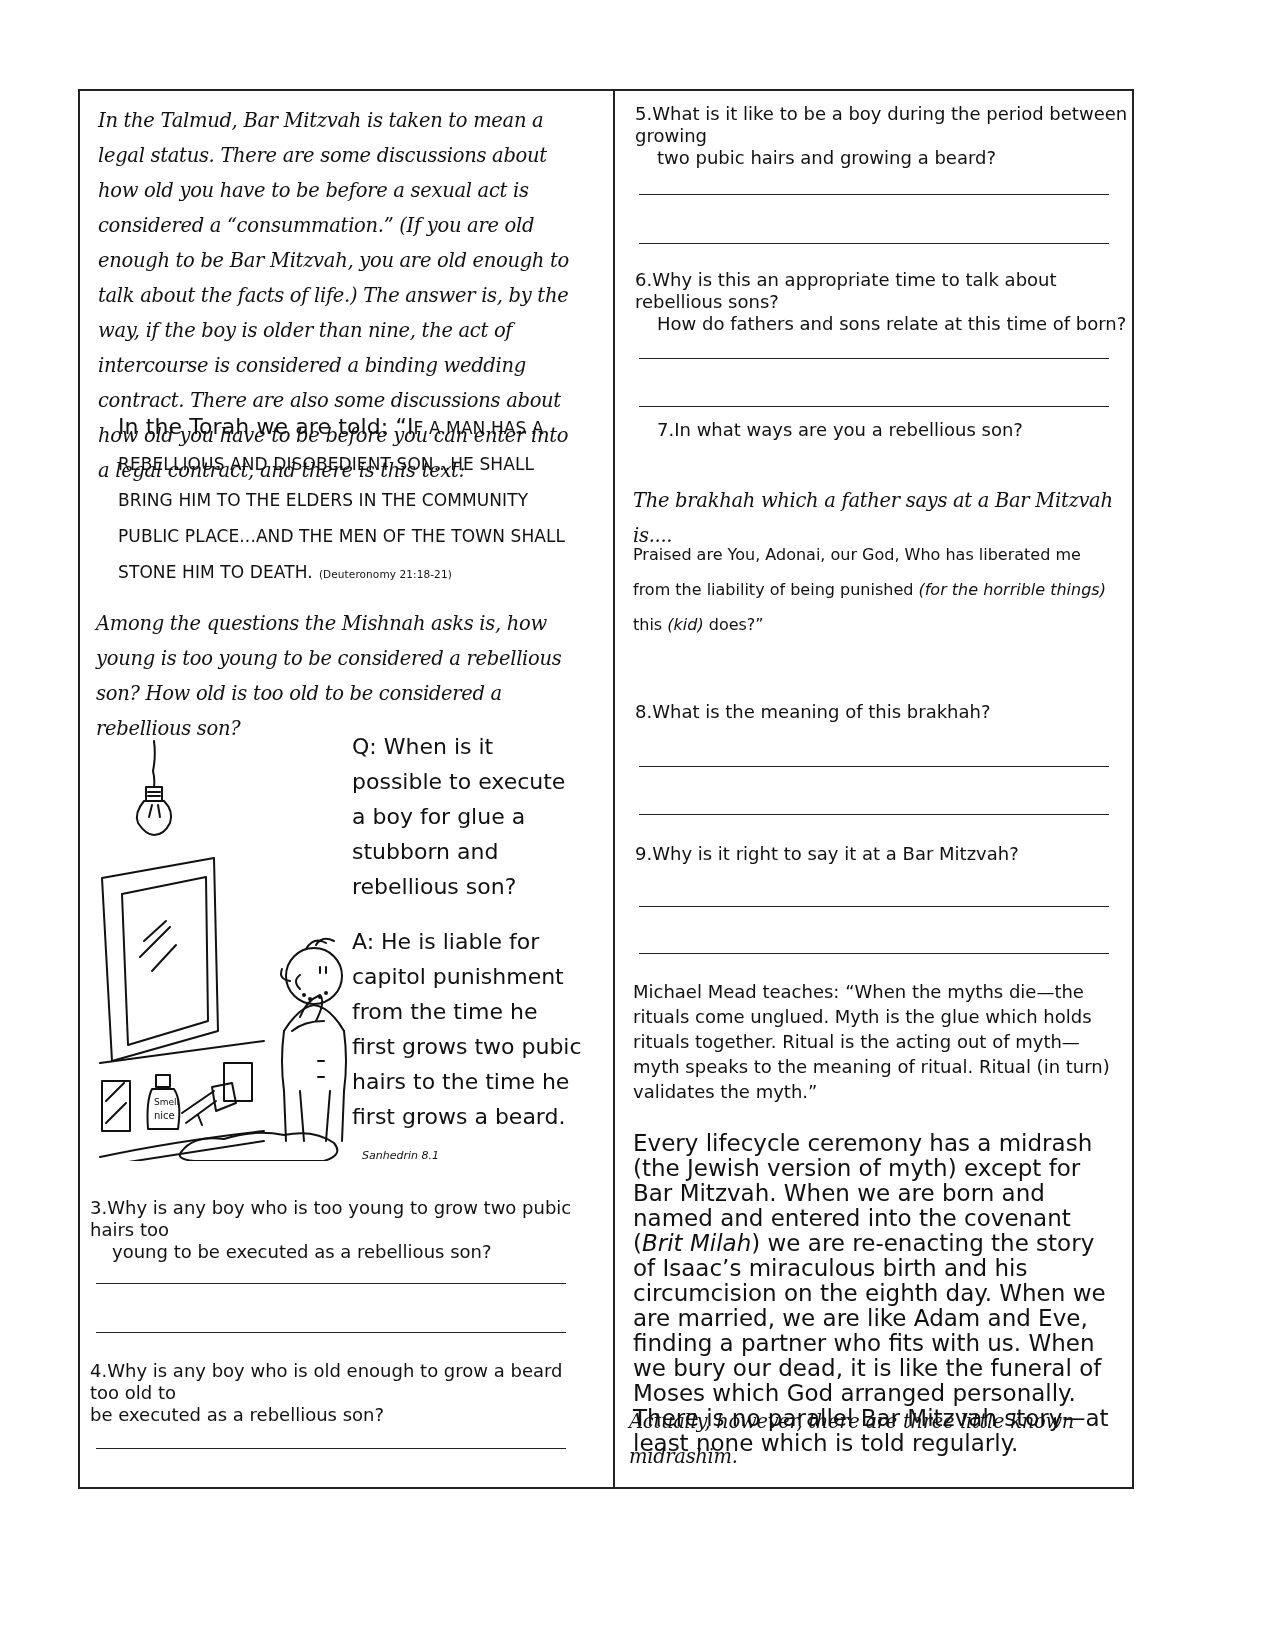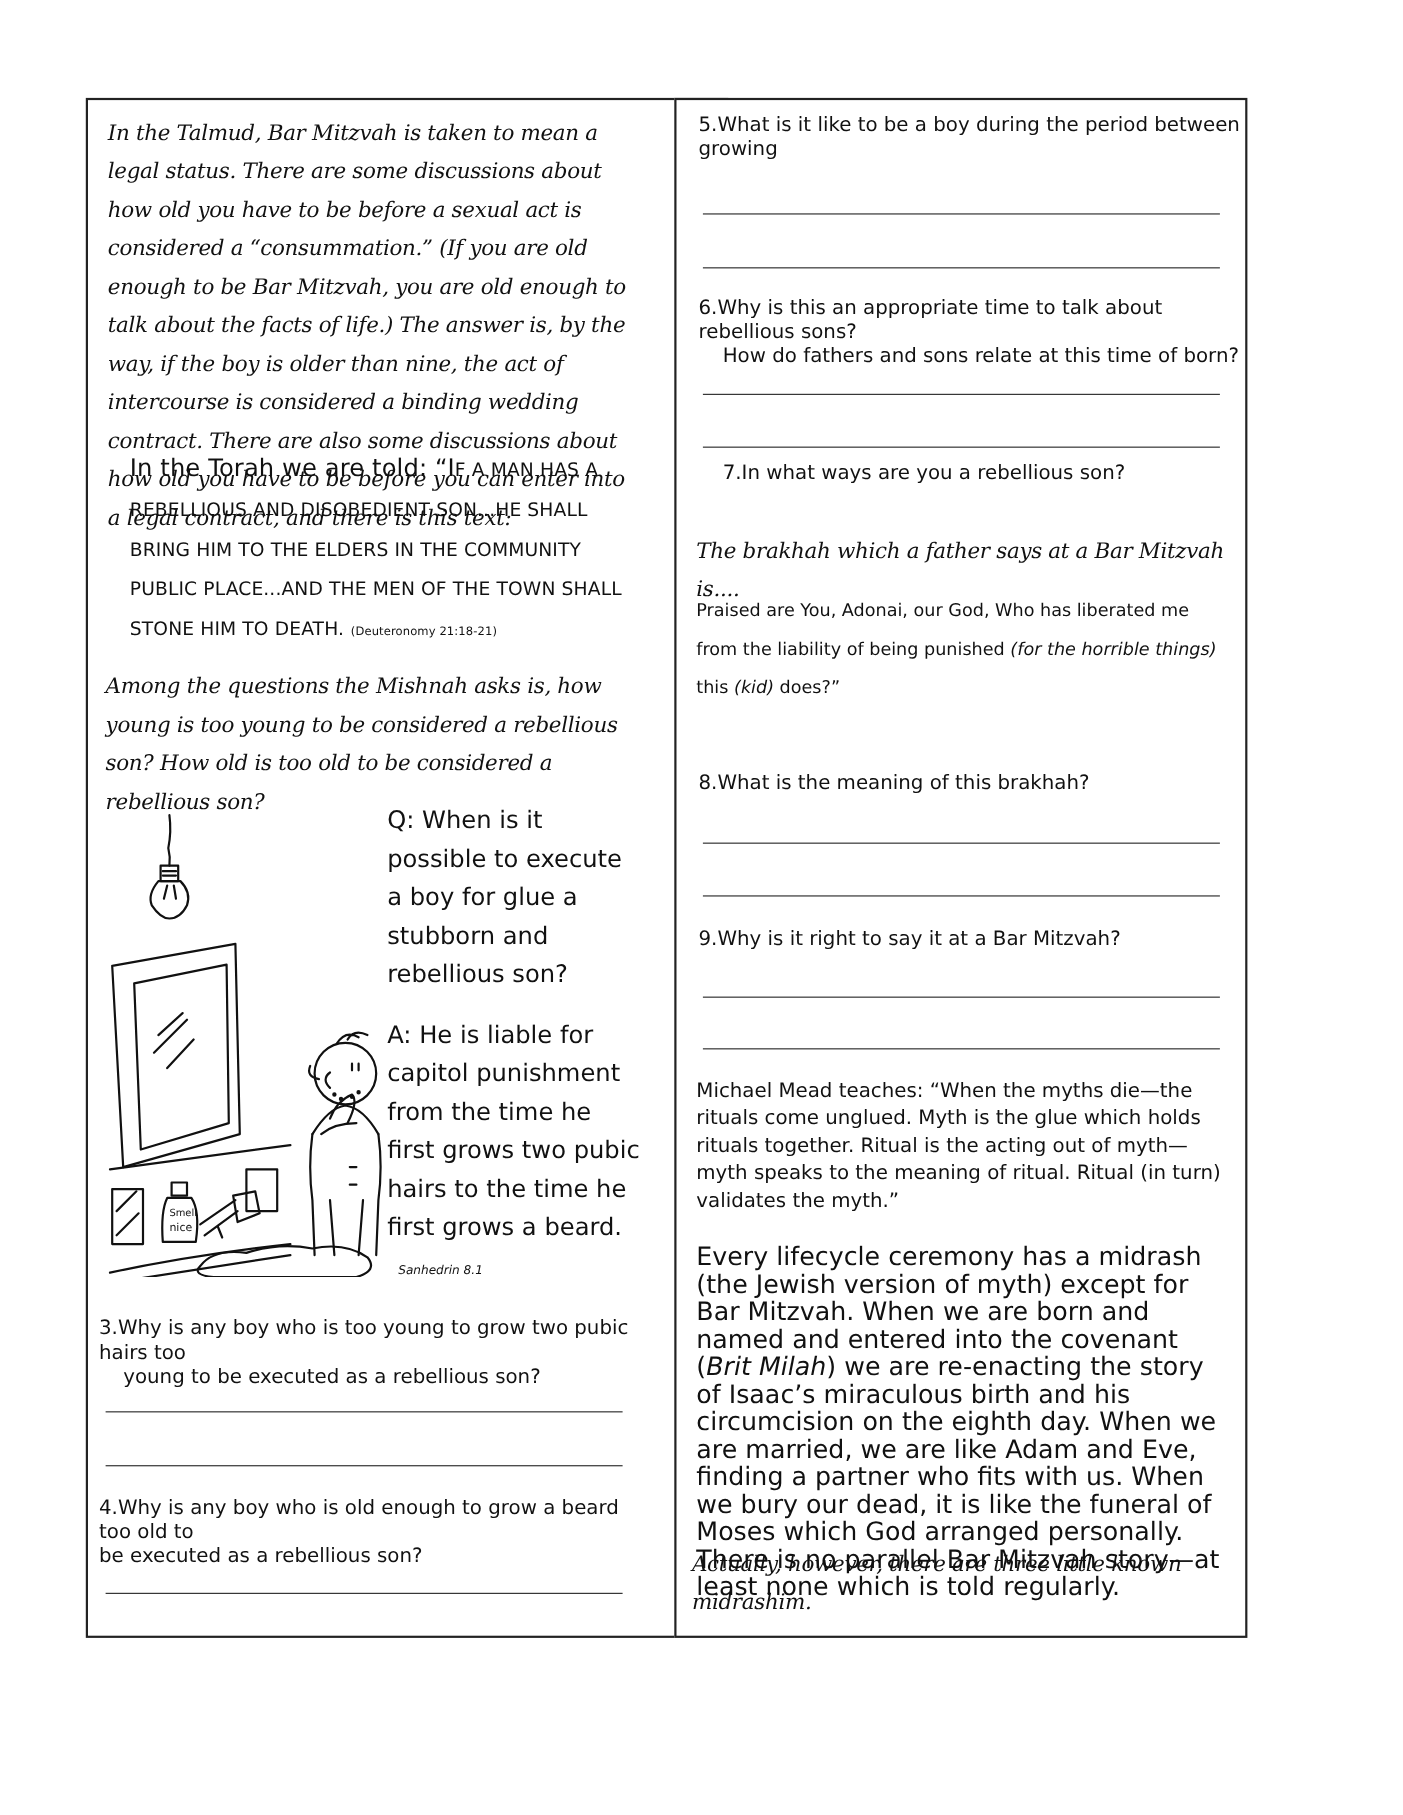--- a/index.html
+++ b/index.html
@@ -130,20 +130,21 @@
   <div class="abs sans question" style="left:10px; top:1269px; width:490px;">
     <span class="num">4.</span><span>Why is any boy who is old enough to grow a beard too old to</span>
     <span style="display:block;">be executed as a rebellious son?</span>
   </div>
   <div class="answer-line" style="left:16px; width:470px; top:1357px;"></div>
 </div>
 
 <div id="right" class="panel">
   <div class="abs sans question" style="left:20px; top:12px; width:495px;">
     <span>5.</span><span>What is it like to be a boy during the period between growing</span>
+    <span class="cont">two pubic hairs and growing a beard?</span>
   </div>
   <div class="answer-line" style="left:24px; width:470px; top:103px;"></div>
   <div class="answer-line" style="left:24px; width:470px; top:152px;"></div>
 
   <div class="abs sans question" style="left:20px; top:178px; width:495px;">
     <span>6.</span><span>Why is this an appropriate time to talk about rebellious sons?</span>
     <span class="cont">How do fathers and sons relate at this time of born?</span>
   </div>
   <div class="answer-line" style="left:24px; width:470px; top:267px;"></div>
   <div class="answer-line" style="left:24px; width:470px; top:315px;"></div>

